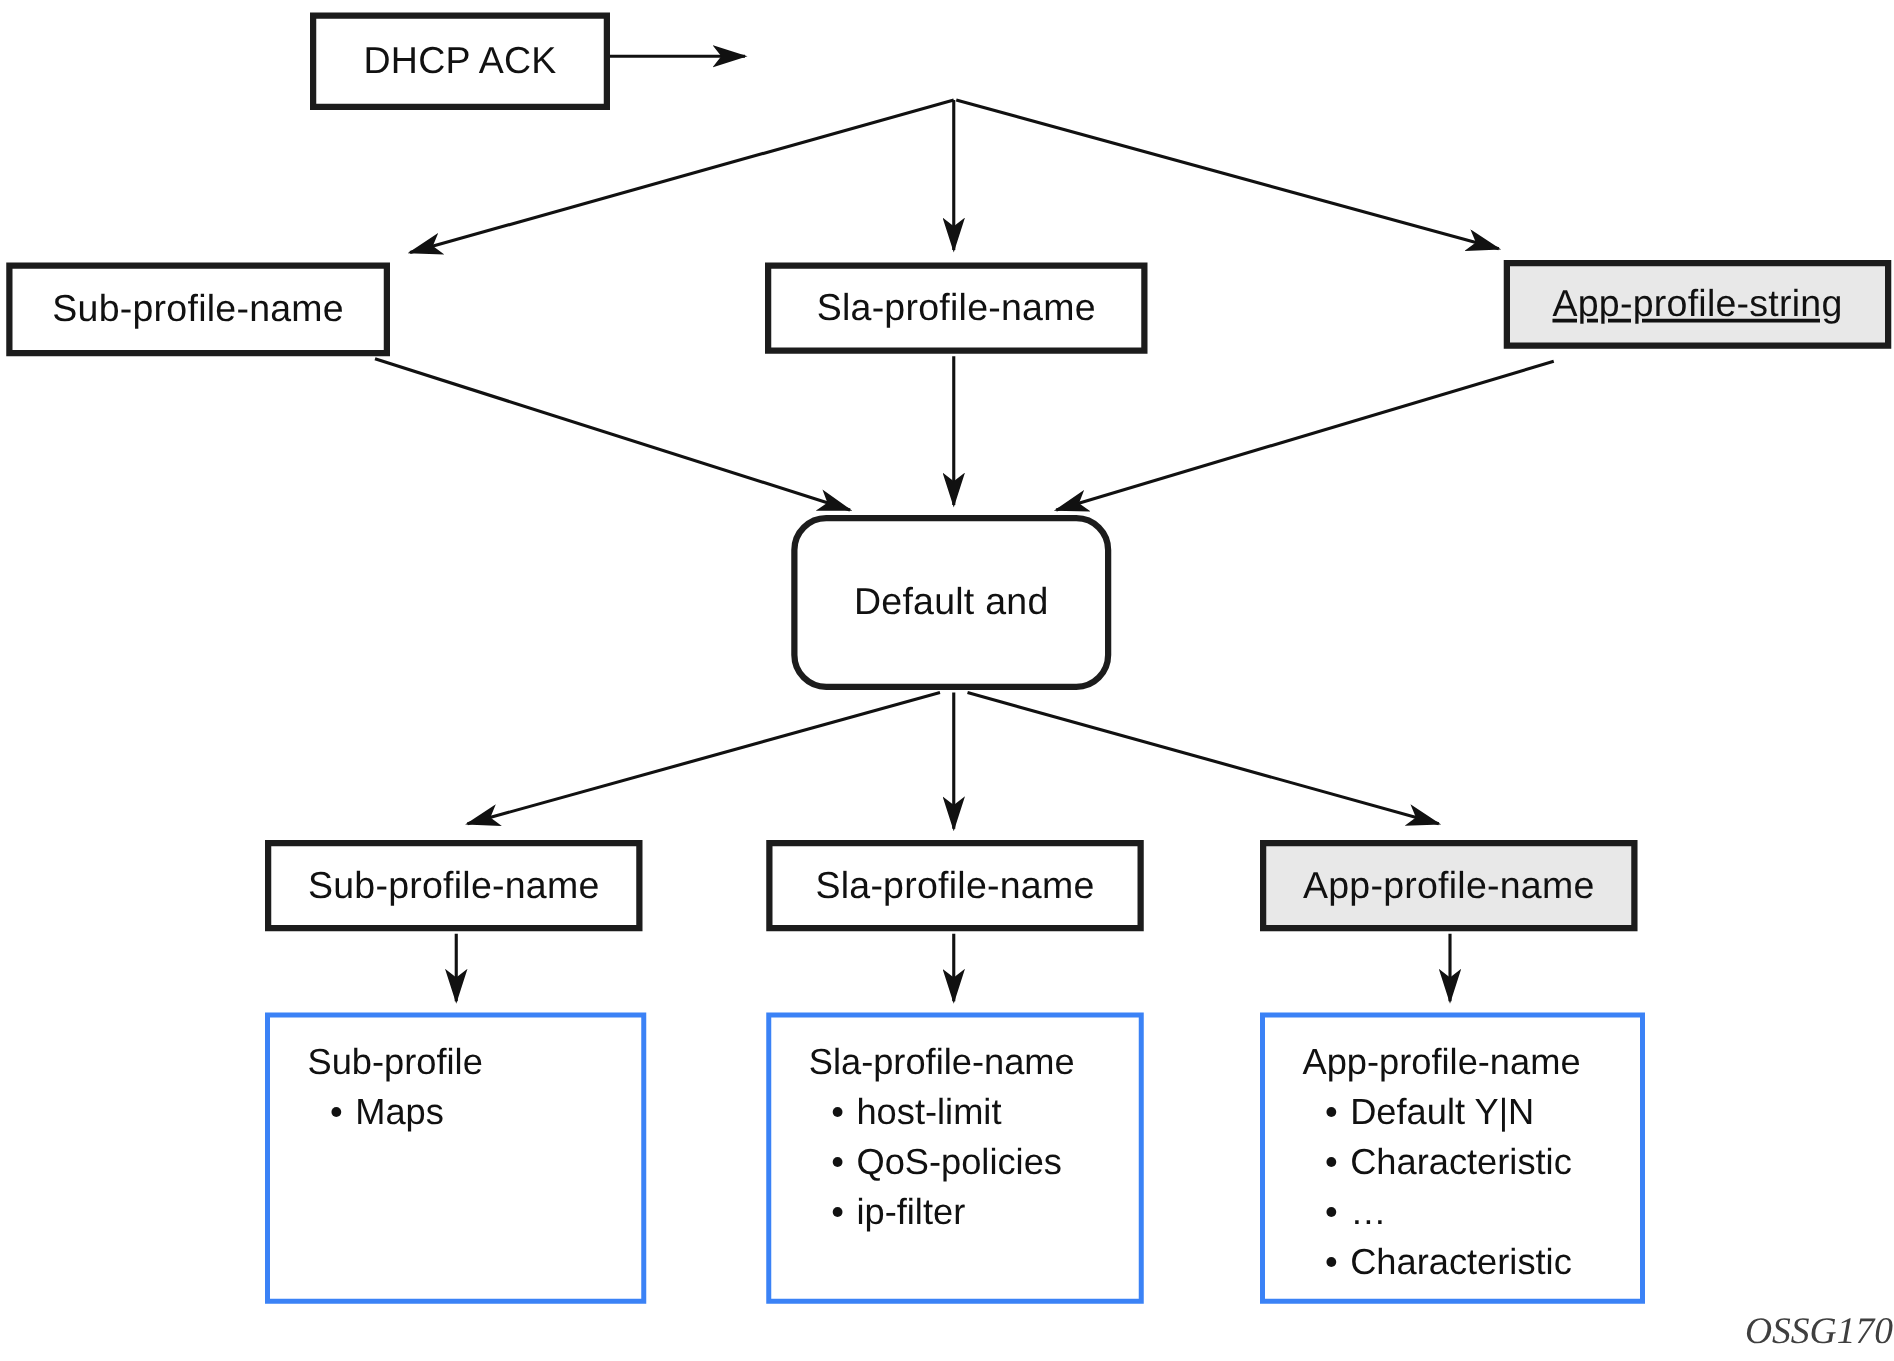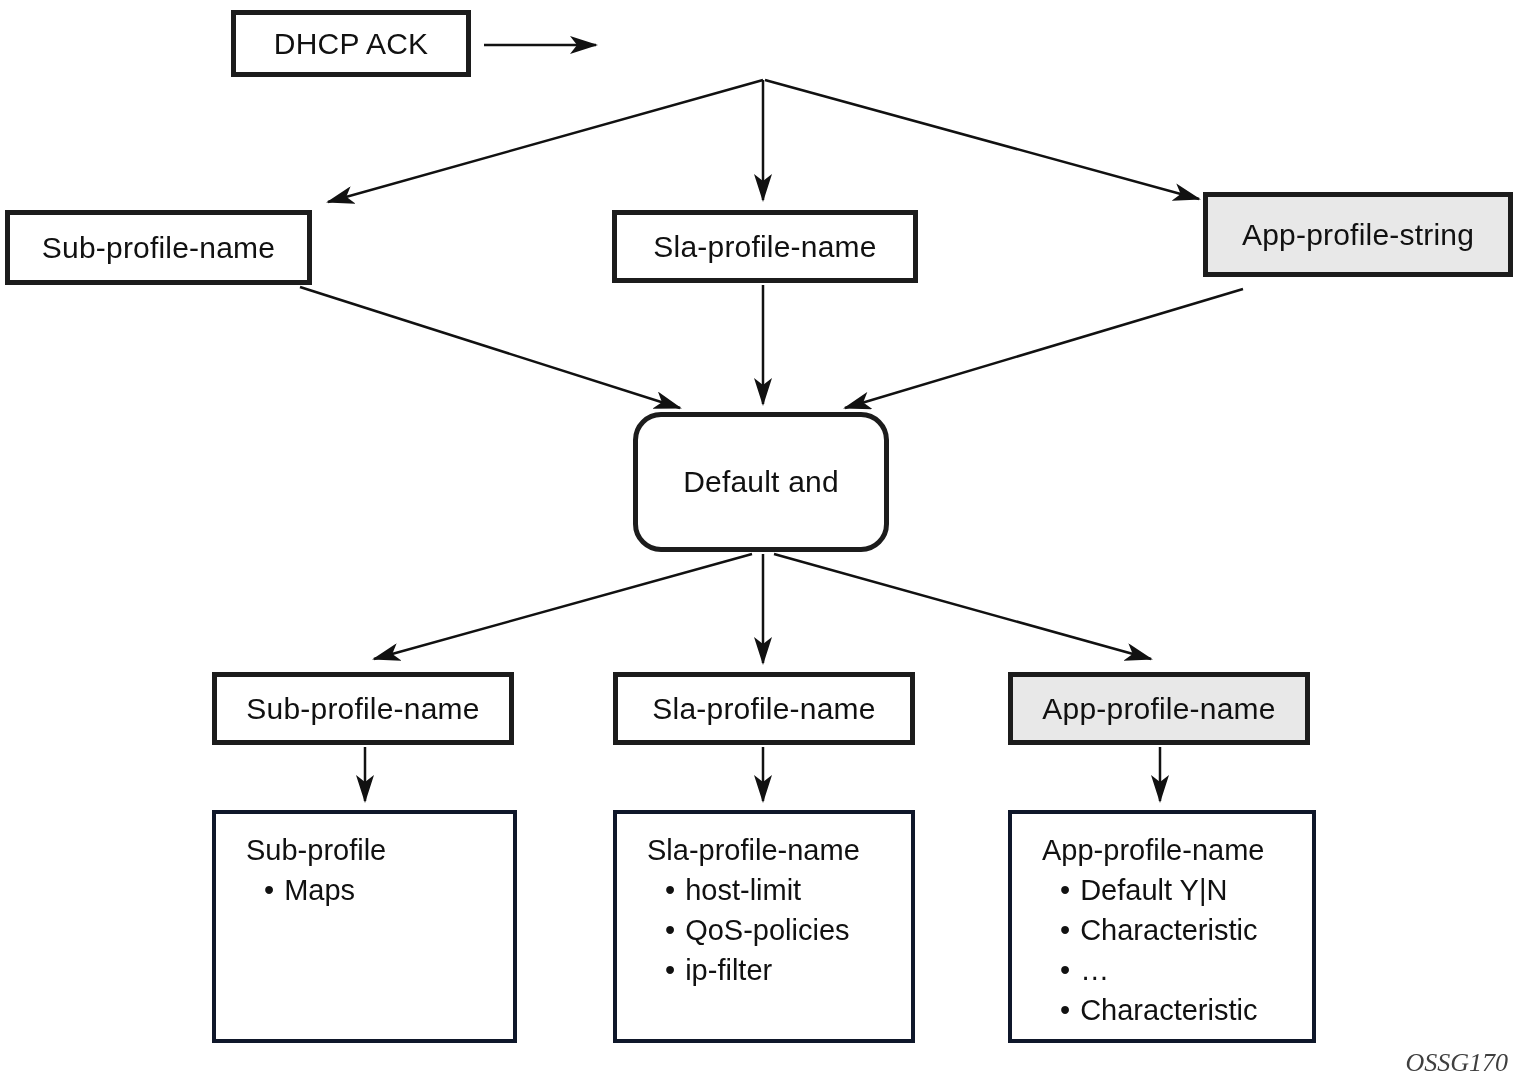--- a/index.html
+++ b/index.html
@@ -9,36 +9,36 @@
   }
   #arrows{position:absolute;left:0;top:0;width:1515px;height:1089px;}
   .node{
     position:absolute;box-sizing:border-box;border:5px solid #1c1c1c;background:#ffffff;
     display:flex;align-items:center;justify-content:center;text-align:center;
     font-size:30px;letter-spacing:0.2px;
   }
   .gray{background:#e8e8e8;}
   .rounded{border-radius:28px;border-width:5px;flex-direction:row;line-height:40px;}
   .detail{
-    position:absolute;box-sizing:border-box;border:4px solid #0f172a;background:#ffffff;
+    position:absolute;box-sizing:border-box;border:4px solid #3b82f6;background:#ffffff;
     font-size:29px;line-height:40px;padding-top:16px;
   }
   .d-title{padding-left:30px;}
   .d-item{padding-left:48px;display:flex;}
   .d-bullet{padding-right:10px;}
   #footer-label{
     position:absolute;left:1396px;top:1048px;width:112px;text-align:right;
-    font-family:"Liberation Serif", serif;font-style:italic;font-size:26px;color:#3f3f3f;
+    font-family:"Liberation Serif", serif;font-style:italic;font-size:30px;color:#3f3f3f;
   }
   
-  #n-dhcp        {left:231px;  top:10px;  width:240px; height:67px;}
+  #n-dhcp        {left:248px;  top:10px;  width:240px; height:78px;}
   #n-python      {left:608px;  top:8px;   width:307px; height:71px;}
   #n-sub-top     {left:5px;    top:210px; width:307px; height:75px;}
   #n-sla-top     {left:612px;  top:210px; width:306px; height:73px;}
-  #n-app-string  {left:1203px; top:192px; width:310px; height:85px;}
+  #n-app-string  {left:1203px; top:208px; width:310px; height:71px;text-decoration:underline;}
   #n-default     {left:633px;  top:412px; width:256px; height:140px;}
   #n-sub-mid     {left:212px;  top:672px; width:302px; height:73px;}
   #n-sla-mid     {left:613px;  top:672px; width:302px; height:73px;}
   #n-app-mid     {left:1008px; top:672px; width:302px; height:73px;}
   #n-sub-detail  {left:212px;  top:810px; width:305px; height:233px;}
   #n-sla-detail  {left:613px;  top:810px; width:302px; height:233px;}
   #n-app-detail  {left:1008px; top:810px; width:308px; height:233px;}
 </style>
 </head>
 <body>

